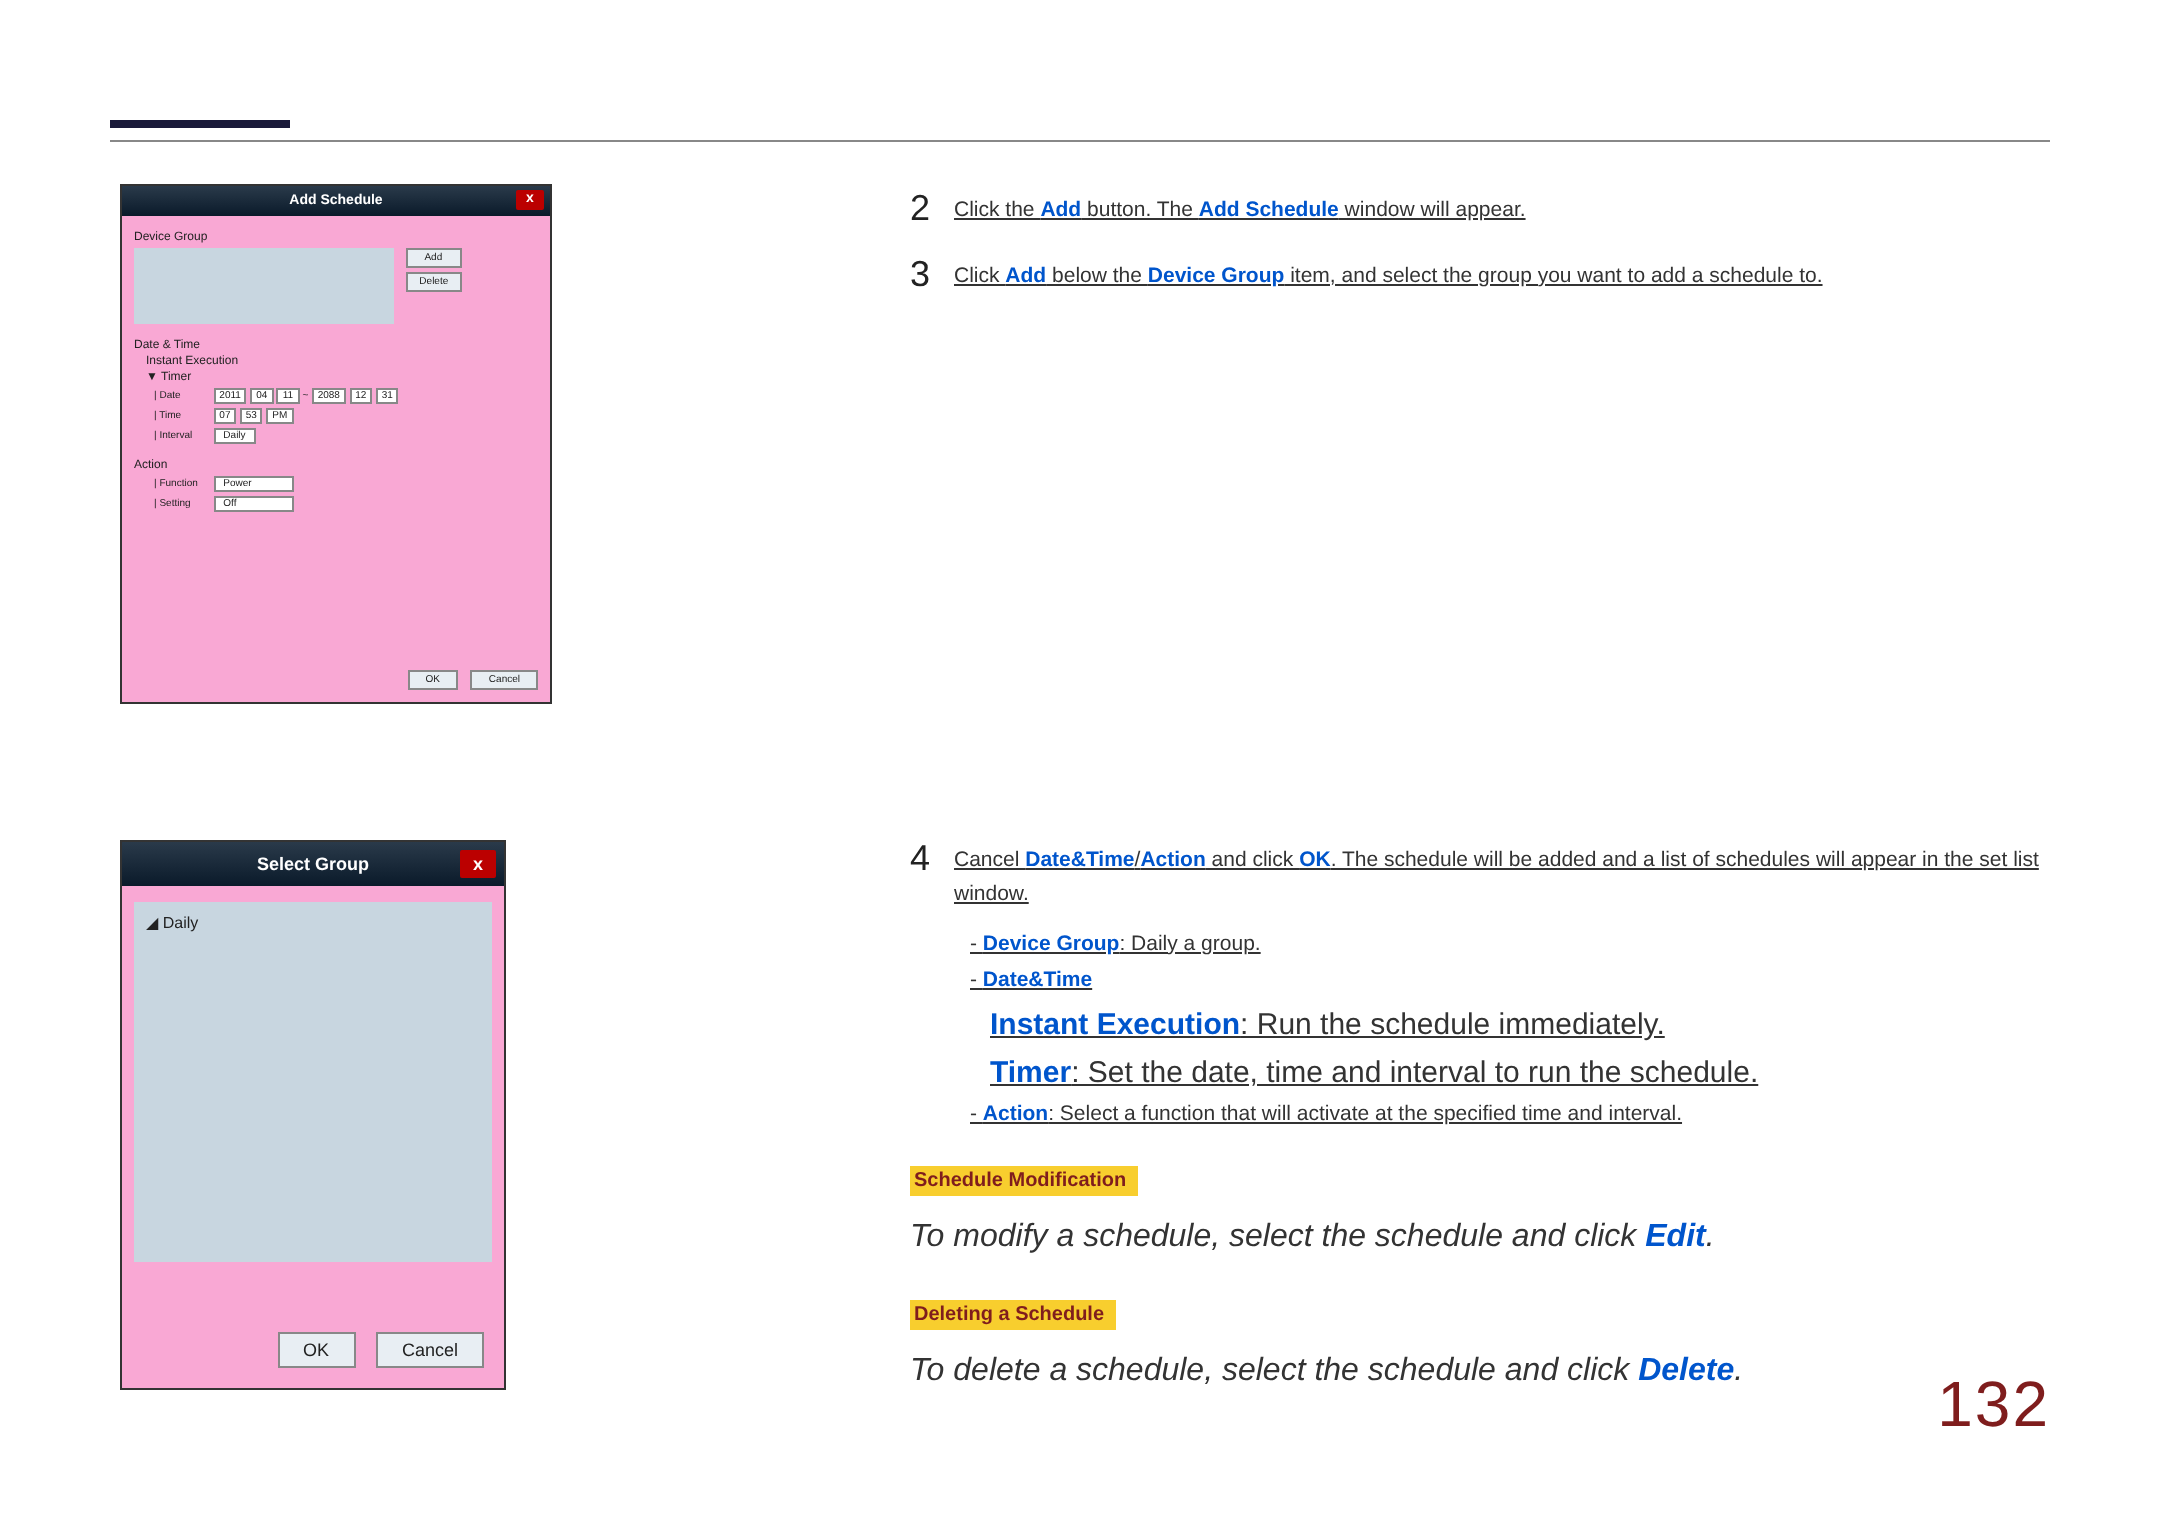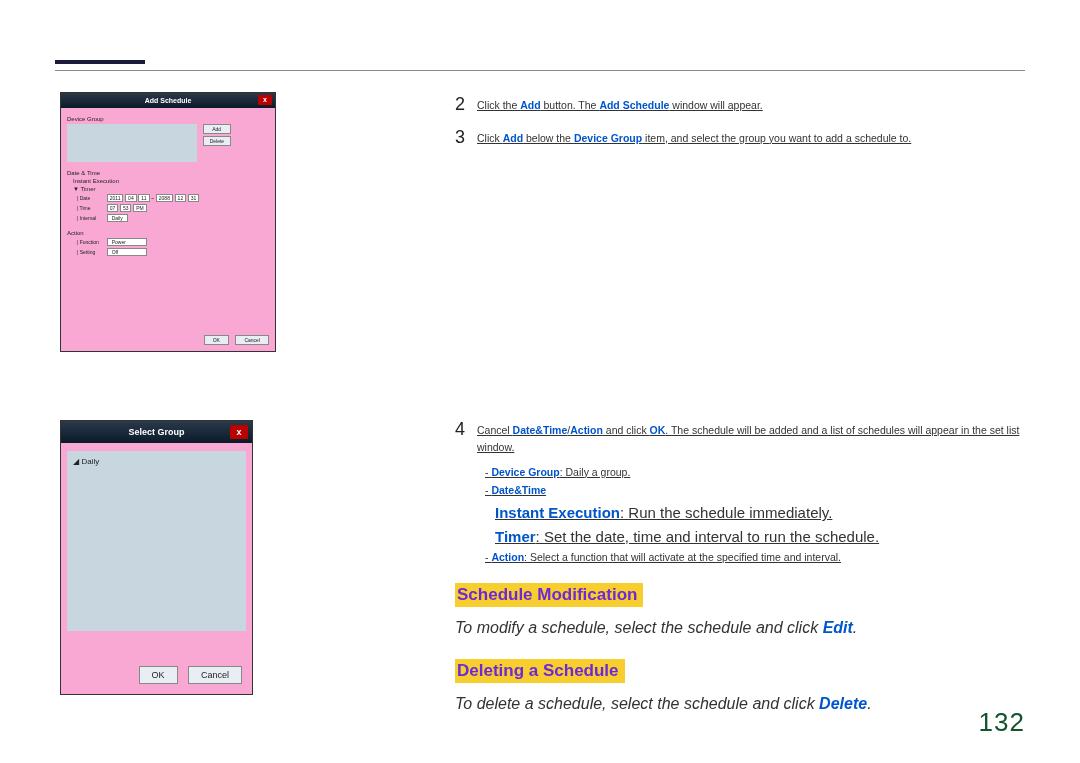--- a/index.html
+++ b/index.html
@@ -22,23 +22,23 @@
   .top-rule {
     position: absolute;
     left: 55px;
     right: 55px;
     top: 70px;
     border-top: 1px solid #888;
   }
   .page-num {
     position: absolute;
     right: 55px;
-    bottom: 25px;
-    font-size: 26px;
-    color: #14532d;
+    bottom: 42px;
+    font-size: 32px;
+    color: #7f1d1d;
     letter-spacing: 1px;
   }
 
   
   .screenshot {
     position: absolute;
     left: 60px;
     border: 1px solid #333;
     background: #f9a8d4;
     overflow: hidden;
@@ -172,23 +172,23 @@
   }
   .indent { padding-left: 16px; font-size: 15px; line-height: 1.6; }
 
   .step4-block { position: absolute; left: 455px; top: 420px; right: 55px; }
 
   .h2 {
     display: inline-block;
     padding: 2px 6px 2px 2px;
     margin-top: 18px;
     margin-bottom: 8px;
-    font-size: 17px;
+    font-size: 10px;
     font-weight: bold;
-    color: #6d28d9;
+    color: #7f1d1d;
   }
   .hl-schedule-mod { background: #f8ce2e; }
   .hl-delete { background: #f8ce2e; }
   .body-text { font-size: 16px; line-height: 1.6; color: #333; font-style: italic; }
 
   .lower-block { position: absolute; left: 455px; top: 565px; right: 55px; }
 </style>
 </head>
 <body>
 

